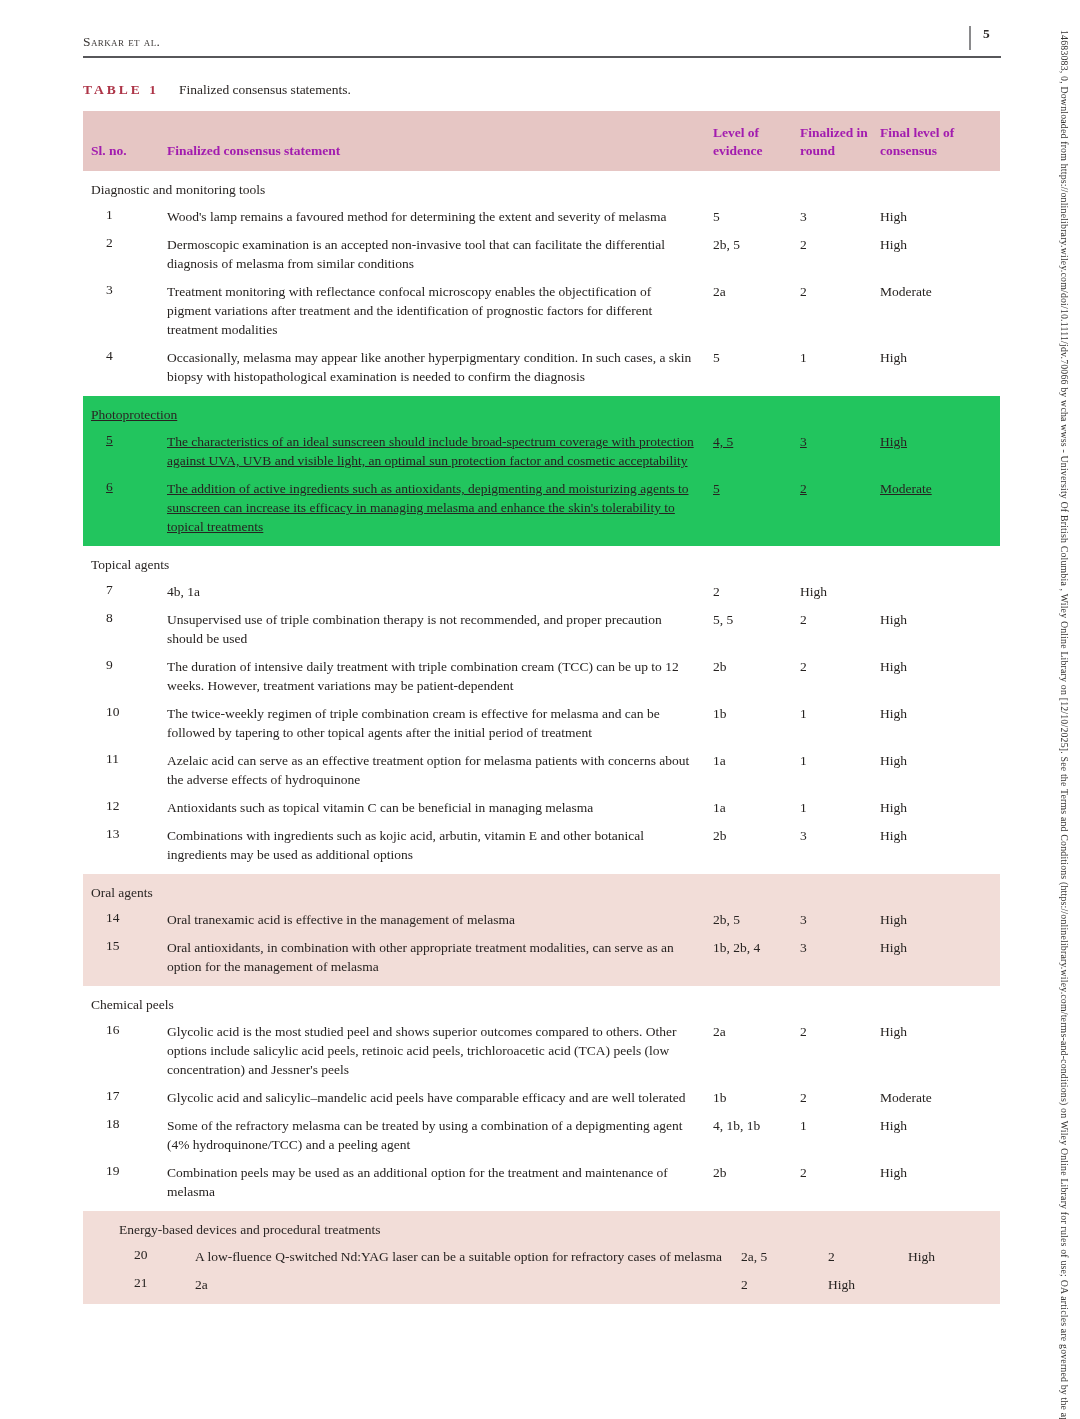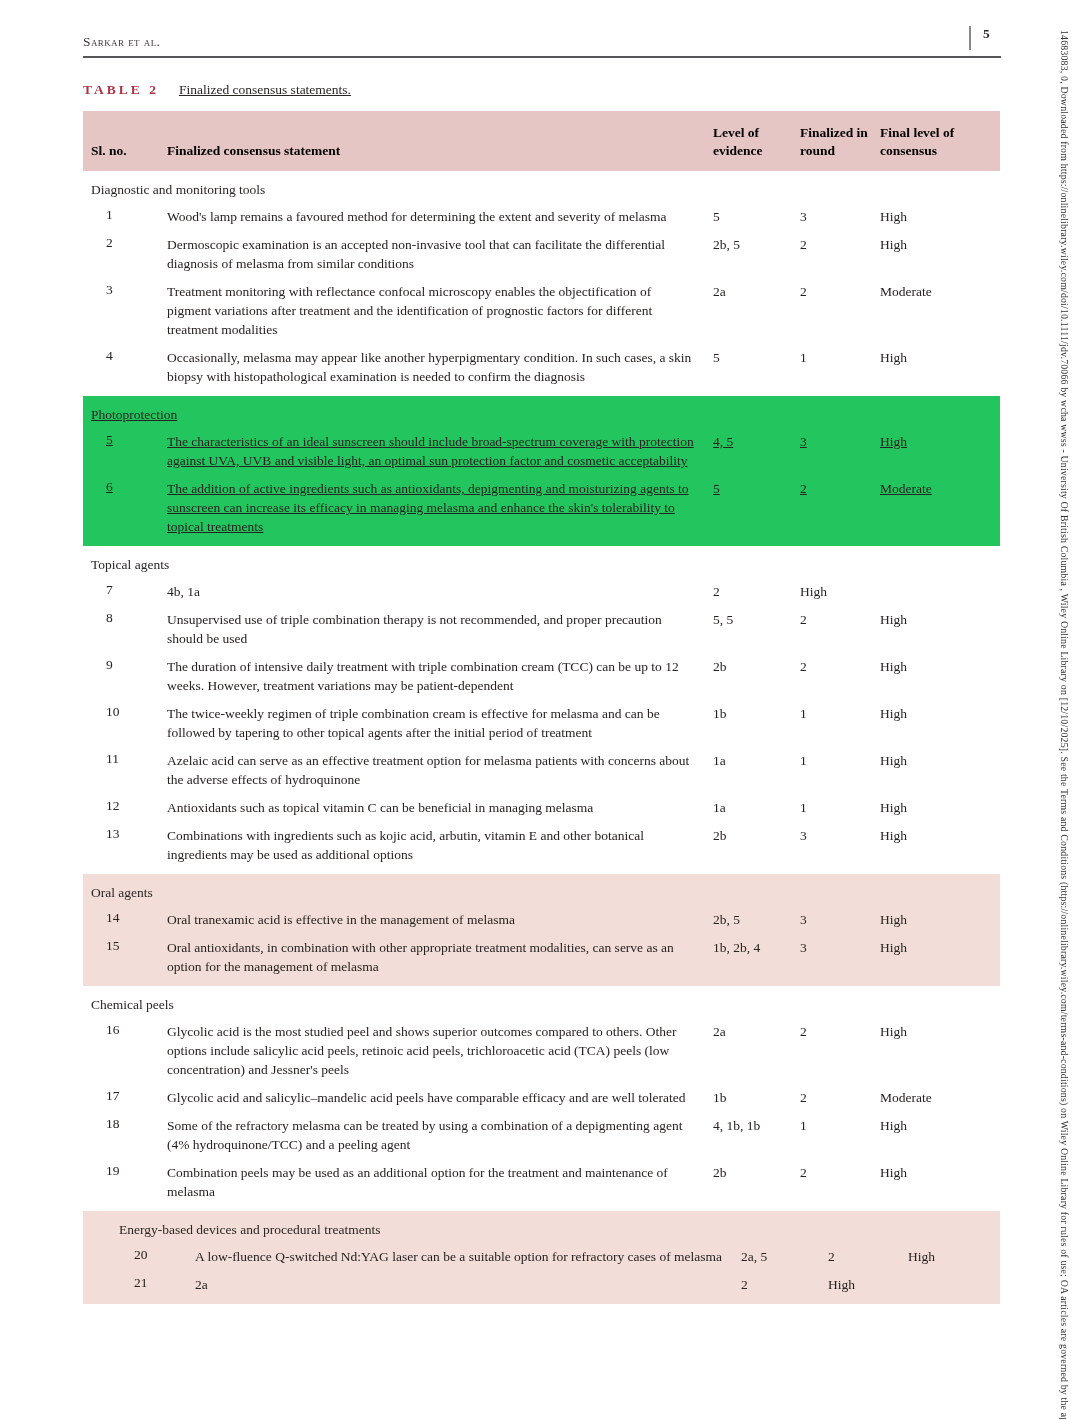--- a/index.html
+++ b/index.html
@@ -51,35 +51,34 @@
   .table-label {
     font-weight: bold;
     font-size: 13.5px;
     letter-spacing: 3px;
     color: #ad3447;
   }
   .table-caption {
     font-size: 13.5px;
     margin-left: 20px;
     color: #2a2624;
-    text-decoration: underline;
   }
   
   .ctable { width: 917px; font-size: 13.5px; }
   .grid-row {
     display: grid;
     grid-template-columns: 84px 546px 87px 80px 120px;
     align-items: start;
   }
   .thead {
     background: #e6c6c4;
     padding: 13px 0 11px 0;
     align-items: end;
   }
-  .thead .cell { font-weight: bold; line-height: 18px; color: #000000; }
+  .thead .cell { font-weight: bold; line-height: 18px; color: #a21caf; }
   .cell { padding-right: 10px; }
   .c-sl { padding-left: 8px; }
   .c-sl-num { padding-left: 23px; }
   .c-stmt { line-height: 19px; padding-right: 18px; }
   .c-ev, .c-round, .c-cons { line-height: 19px; }
   .section { padding: 4px 0 5px 0; }
   .section.shaded { background: #f2ddd8; }
   .section-title {
     padding: 5px 0 4px 8px;
     line-height: 19px;
@@ -108,21 +107,21 @@
 
   <div class="running-head-row">
     <span class="running-head">Sarkar et al.</span>
     <span class="page-no-wrap">
       <span class="page-no-bar"></span>
       <span class="page-no">5</span>
     </span>
   </div>
 
   <div class="caption-row">
-    <span class="table-label" style="color: rgb(173, 52, 71);">TABLE 2</span>
+    <span class="table-label" style="color: rgb(173, 52, 71);">TABLE 1</span>
     <span class="table-caption">Finalized consensus statements.</span>
   </div>
 
   <div class="ctable">
     <div class="grid-row thead" style="background: rgb(230, 198, 196);">
       <div class="cell c-sl">Sl. no.</div>
       <div class="cell c-stmt">Finalized consensus statement</div>
       <div class="cell c-ev">Level of evidence</div>
       <div class="cell c-round">Finalized in round</div>
       <div class="cell c-cons">Final level of consensus</div>

